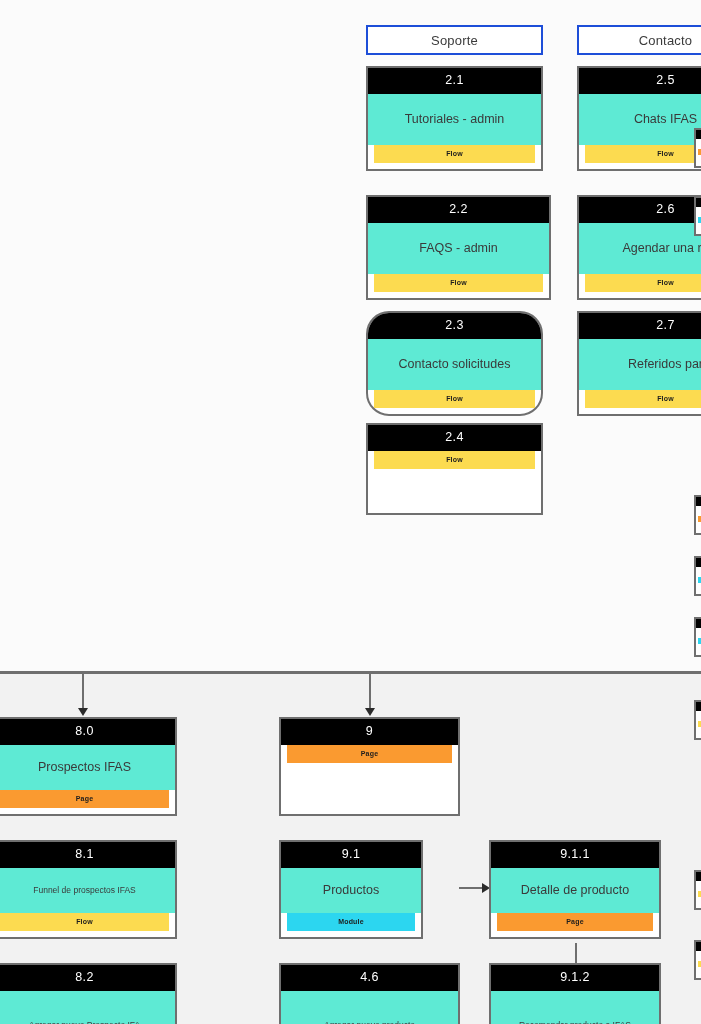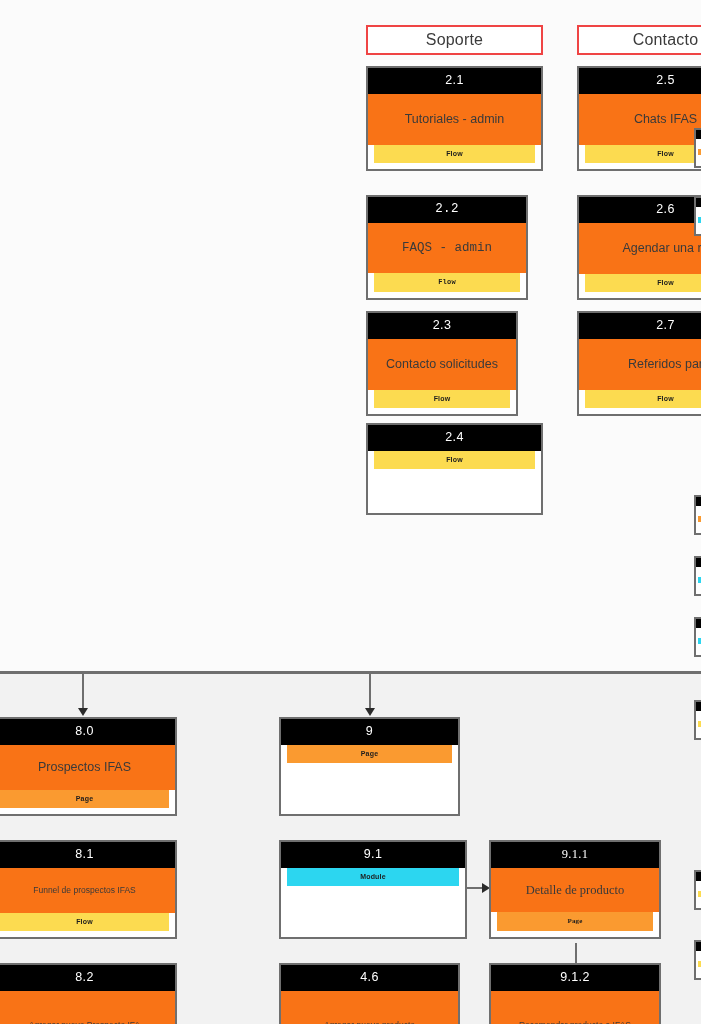--- a/index.html
+++ b/index.html
@@ -34,45 +34,45 @@
     position:absolute;width:0;height:0;
     border-top:5px solid transparent;
     border-bottom:5px solid transparent;
     border-left:8px solid #2b2b2b;
   }
 
   
   .group-head{
     position:absolute;
     background:#ffffff;
-    border:2px solid #ef4444;
+    border:2px solid #1d4ed8;
     box-sizing:border-box;
     display:flex;align-items:center;justify-content:center;
-    font-size:16px;color:#3b3b3b;letter-spacing:.2px;
+    font-size:13px;color:#3b3b3b;letter-spacing:.2px;
     height:30px;
   }
 
   
   .card{
     position:absolute;
     border:2px solid #6f6f6f;
     background:#ffffff;
     box-sizing:border-box;
     display:flex;flex-direction:column;
     overflow:hidden;
   }
   .card .c-id{
     background:#000000;color:#ffffff;
     font-size:12.5px;text-align:center;
     padding:6px 2px 7px;
     letter-spacing:.3px;
     line-height:1.05;
   }
   .card .c-body{
-    background:#f97316;
+    background:#5eead4;
     flex:1;
     display:flex;align-items:center;justify-content:center;
     text-align:center;
     color:#3a3a3a;
     font-size:12.5px;
     padding:8px 6px;
     line-height:1.15;
     white-space:nowrap;
   }
   .card.wrap .c-body{white-space:normal;font-size:8.5px;line-height:1.2;}
@@ -115,27 +115,27 @@
   <div class="group-head" style="left:577px;top:25px;width:177px;">
     <span>Contacto</span>
   </div>
 
   <div class="card" style="left:366px;top:66px;width:177px;height:105px;">
     <div class="c-id">2.1</div>
     <div class="c-body">Tutoriales - admin</div>
     <div class="c-badge b-flow">Flow</div>
   </div>
 
-  <div class="card" style="left:366px;top:195px;width:162px;height:105px;font-family:Liberation Mono, monospace;">
+  <div class="card" style="left:366px;top:195px;width:185px;height:105px;">
     <div class="c-id">2.2</div>
     <div class="c-body">FAQS - admin</div>
     <div class="c-badge b-flow">Flow</div>
   </div>
 
-  <div class="card" style="left:366px;top:311px;width:152px;height:105px;">
+  <div class="card" style="left:366px;top:311px;width:177px;height:105px;border-radius:23px;">
     <div class="c-id">2.3</div>
     <div class="c-body">Contacto solicitudes</div>
     <div class="c-badge b-flow">Flow</div>
   </div>
 
   <div class="card" style="left:366px;top:423px;width:177px;height:92px;">
     <div class="c-id">2.4</div>
     <div class="c-badge b-flow">Flow</div>
   </div>
 
@@ -227,31 +227,32 @@
   <div class="card wrap" style="left:-8px;top:963px;width:185px;height:99px;">
     <div class="c-id">8.2</div>
     <div class="c-body">Agregar nuevo Prospecto IFA</div>
   </div>
 
   <div class="card" style="left:279px;top:717px;width:181px;height:99px;">
     <div class="c-id">9</div>
     <div class="c-badge b-page">Page</div>
   </div>
 
-  <div class="card" style="left:279px;top:840px;width:188px;height:99px;">
+  <div class="card" style="left:279px;top:840px;width:144px;height:99px;">
     <div class="c-id">9.1</div>
+    <div class="c-body">Productos</div>
     <div class="c-badge b-module">Module</div>
   </div>
 
   <div class="card wrap" style="left:279px;top:963px;width:181px;height:99px;">
     <div class="c-id">4.6</div>
     <div class="c-body">Agregar nuevo producto</div>
   </div>
 
-  <div class="card" style="left:489px;top:840px;width:172px;height:99px;font-family:Liberation Serif, serif;">
+  <div class="card" style="left:489px;top:840px;width:172px;height:99px;">
     <div class="c-id">9.1.1</div>
     <div class="c-body">Detalle de producto</div>
     <div class="c-badge b-page">Page</div>
   </div>
 
   <div class="card wrap" style="left:489px;top:963px;width:172px;height:99px;">
     <div class="c-id">9.1.2</div>
     <div class="c-body">Recomendar producto a IFAS</div>
   </div>
 

